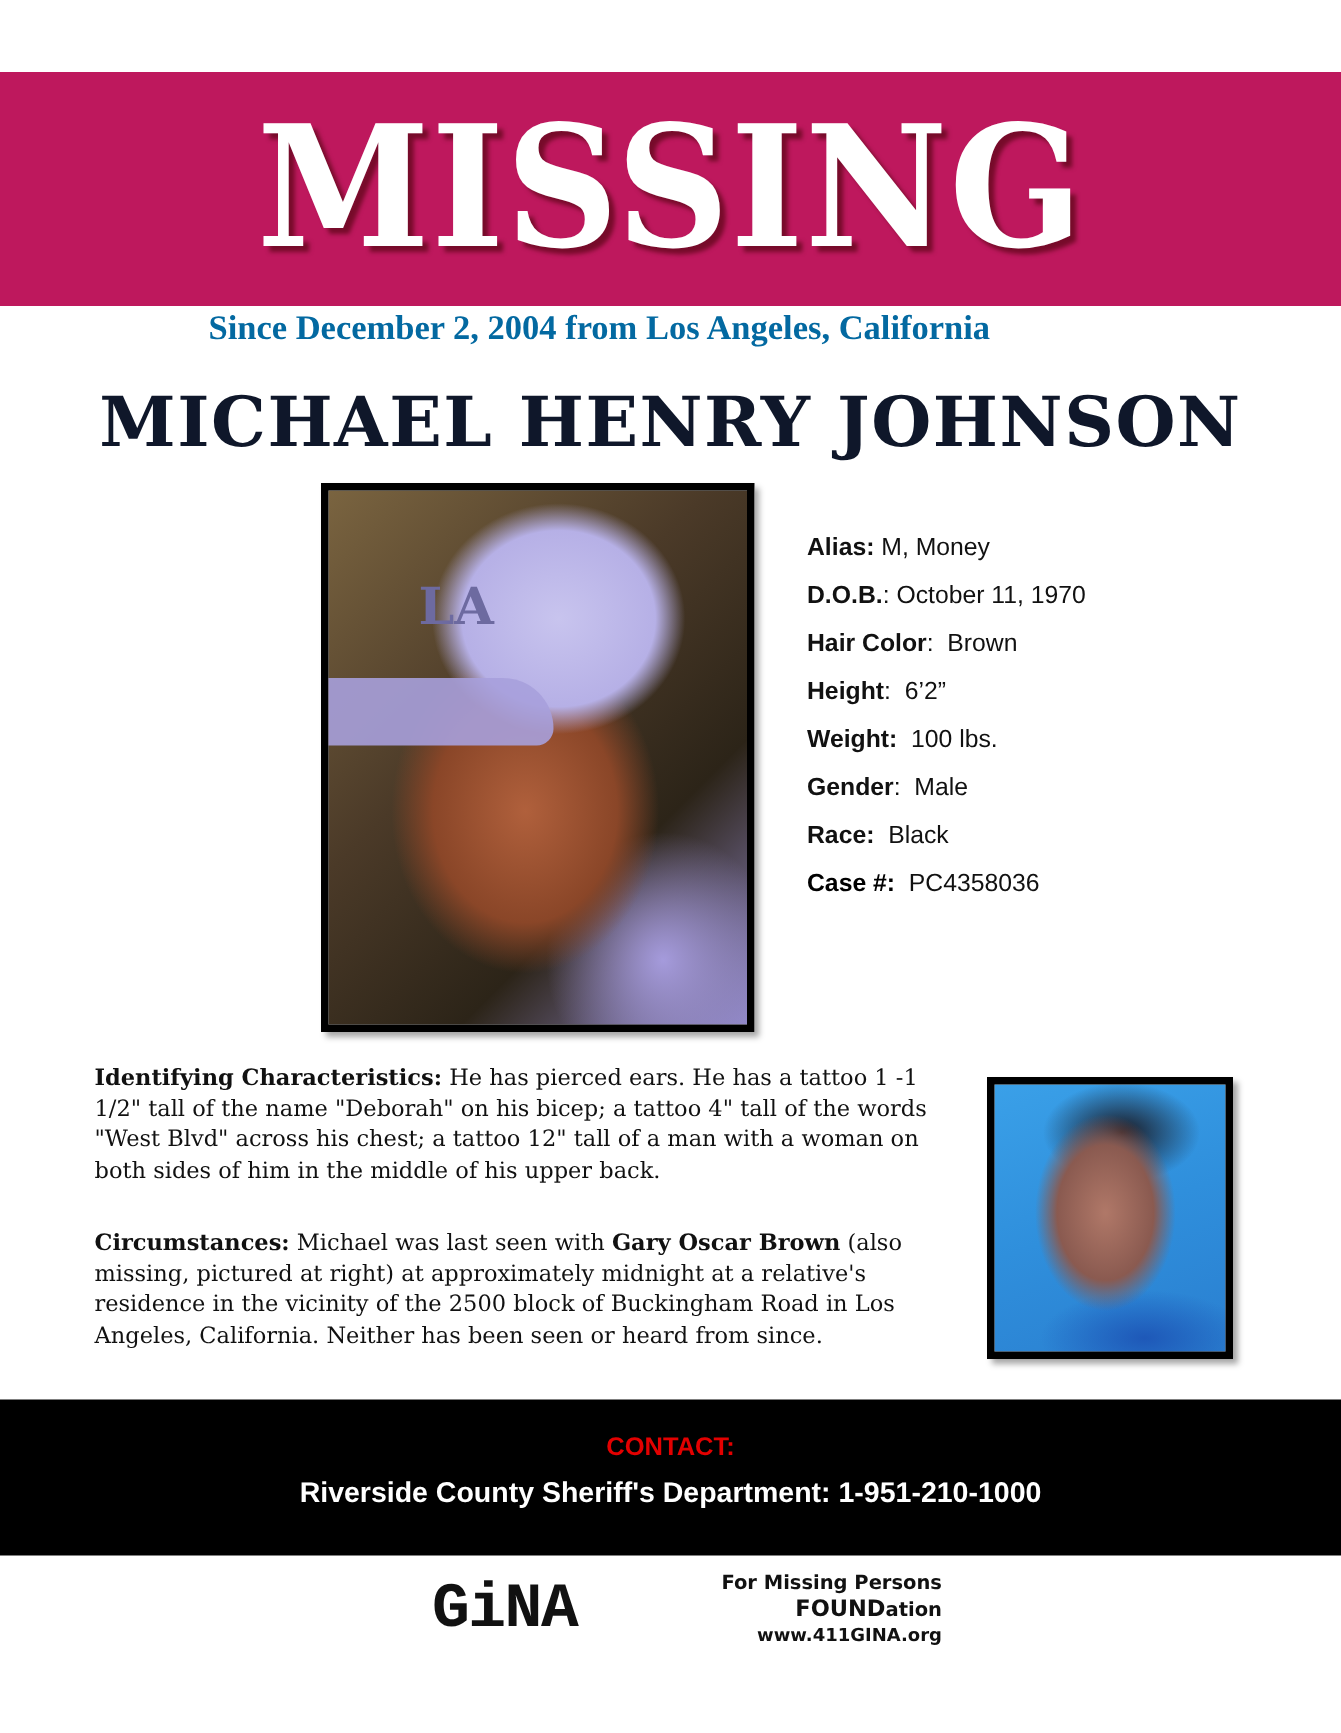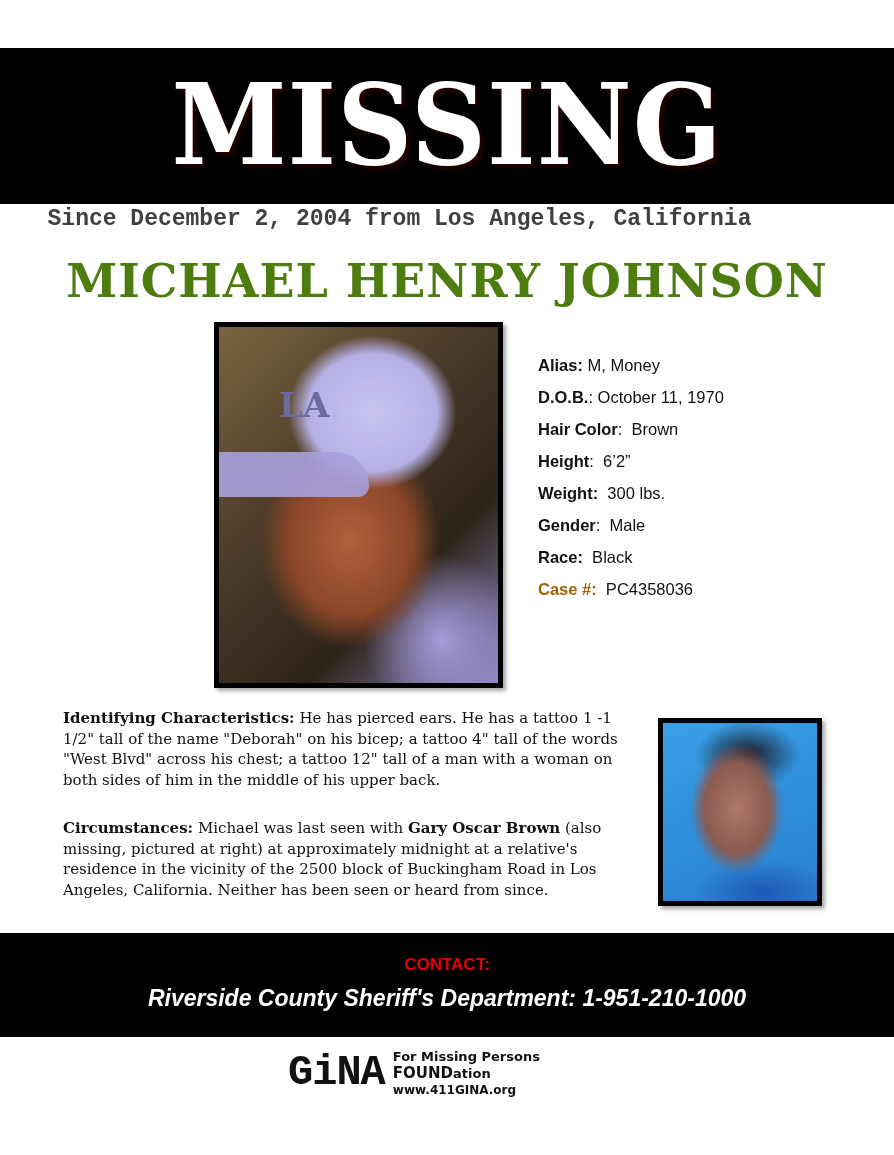--- a/index.html
+++ b/index.html
@@ -2,37 +2,37 @@
 <html><head>
 <meta charset="utf-8">
 <style>
   html, body { margin: 0; padding: 0; }
   body {
     width: 894px; height: 1155px; background: #ffffff; position: relative; overflow: hidden;
     font-family: "Liberation Sans", sans-serif; color: #111;
   }
   .red-band {
     position: absolute; left: 0; top: 48px; width: 894px; height: 156px;
-    background: #000000;
+    background: #be185d;
     display: flex; align-items: center; justify-content: center;
   }
   .missing-title {
     font-family: "DejaVu Serif", serif; font-weight: bold;
     font-size: 104px; letter-spacing: 1px; color: #ffffff;
     text-shadow: 4px 4px 3px rgba(60,0,0,0.55);
     transform: scaleY(1.08);
     margin-top: -4px;
   }
   .since-line {
     position: absolute; left: 0; width: 799px; top: 206px; text-align: center;
-    font-family: Liberation Mono, monospace; font-weight: bold; font-size: 23px; color: #404040;
+    font-family: Liberation Serif, serif; font-weight: bold; font-size: 23px; color: #0369a1;
   }
   .person-name {
     position: absolute; left: 0; width: 894px; top: 254px; text-align: center;
-    font-family: "DejaVu Serif", serif; font-weight: bold; font-size: 46px; color: #4d7c0f;
+    font-family: "DejaVu Serif", serif; font-weight: bold; font-size: 46px; color: #0f172a;
     letter-spacing: 1px;
   }
   .photo-main {
     position: absolute; left: 214px; top: 322px; width: 279px; height: 356px;
     border: 5px solid #000; box-shadow: 3px 3px 4px rgba(0,0,0,0.35);
     background:
       radial-gradient(ellipse 42% 30% at 55% 24%, #c8c4ee 0%, #b6b0e6 55%, rgba(182,176,230,0) 72%),
       radial-gradient(ellipse 40% 38% at 47% 60%, #b0603c 0%, #8a4628 55%, rgba(90,50,30,0) 80%),
       radial-gradient(ellipse 35% 30% at 80% 88%, #a59bdc 0%, rgba(165,155,220,0) 80%),
       linear-gradient(135deg, #7a6440 0%, #4b3a28 40%, #2c2418 70%, #8f86c6 100%);
@@ -44,21 +44,21 @@
   .photo-main .cap-logo {
     position: absolute; left: 60px; top: 58px; color: #6d6aa0; font-weight: bold; font-size: 34px;
     font-family: "DejaVu Serif", serif;
   }
   .details {
     position: absolute; left: 538px; top: 352px; width: 330px;
     font-family: "Liberation Sans", sans-serif; font-size: 16.5px; color: #111;
   }
   .detail-row { height: 32px; line-height: 26px; white-space: pre; }
   .detail-label { font-weight: bold; }
-  .detail-row.case .detail-label { color: #a16207; }
+  .detail-row.case .detail-label { color: #000000; }
   .body-text {
     position: absolute; left: 63px; width: 580px;
     font-family: "DejaVu Serif", serif; font-size: 15px; line-height: 20.5px; color: #111;
   }
   .body-text .lbl { font-weight: bold; }
   .ident { top: 708px; width: 578px; }
   .circ { top: 818px; width: 572px; }
   .photo-second {
     position: absolute; left: 658px; top: 718px; width: 154px; height: 178px;
     border: 5px solid #000; box-shadow: 3px 3px 4px rgba(0,0,0,0.35);
@@ -71,32 +71,32 @@
   .contact-band {
     position: absolute; left: 0; top: 933px; width: 894px; height: 104px; background: #000;
     text-align: center;
   }
   .contact-label {
     position: absolute; left: 0; width: 894px; top: 22px;
     color: #e30000; font-weight: bold; font-size: 17px; font-family: "Liberation Sans", sans-serif;
   }
   .contact-info {
     position: absolute; left: 0; width: 894px; top: 52px;
-    color: #ffffff; font-weight: bold; font-size: 23px; font-family: "Liberation Sans", sans-serif; font-style: italic;
+    color: #ffffff; font-weight: bold; font-size: 19px; font-family: "Liberation Sans", sans-serif;
   }
   .logo-area {
     position: absolute; left: 288px; top: 1048px; height: 50px; width: 340px;
     display: flex; align-items: center;
   }
   .logo-gina {
     font-family: Liberation Mono, monospace; font-weight: bold; font-size: 42px; color: #111;
     letter-spacing: -1px; line-height: 1;
   }
   .logo-text {
-    margin-left: 8px; text-align: left; font-family: "DejaVu Sans", sans-serif; color: #111;
+    margin-left: 8px; text-align: right; font-family: "DejaVu Sans", sans-serif; color: #111;
     line-height: 17px;
   }
   .logo-tagline { font-size: 13px; font-weight: bold; }
   .logo-tagline .found { font-size: 15px; }
   .logo-url { font-size: 12px; font-weight: bold; }
 </style>
 </head>
 <body>
 
 <div class="red-band">
@@ -110,21 +110,21 @@
 <div class="photo-main" title="Photo of Michael Henry Johnson">
   <div class="cap-brim"></div>
   <div class="cap-logo">LA</div>
 </div>
 
 <div class="details">
   <div class="detail-row"><span class="detail-label">Alias:</span><span> M, Money</span></div>
   <div class="detail-row"><span class="detail-label">D.O.B.</span><span>: October 11, 1970</span></div>
   <div class="detail-row"><span class="detail-label">Hair Color</span><span>:  Brown</span></div>
   <div class="detail-row"><span class="detail-label">Height</span><span>:  6’2”</span></div>
-  <div class="detail-row"><span class="detail-label">Weight:</span><span>  300 lbs.</span></div>
+  <div class="detail-row"><span class="detail-label">Weight:</span><span>  100 lbs.</span></div>
   <div class="detail-row"><span class="detail-label">Gender</span><span>:  Male</span></div>
   <div class="detail-row"><span class="detail-label">Race:</span><span>  Black</span></div>
   <div class="detail-row case"><span class="detail-label">Case #:</span><span>  PC4358036</span></div>
 </div>
 
 <div class="body-text ident"><span class="lbl">Identifying Characteristics:</span><span>  He has pierced ears. He has a tattoo 1 -1 1/2" tall of the name "Deborah" on his bicep; a tattoo 4" tall of the words "West Blvd" across his chest; a tattoo 12" tall of a man with a woman on both sides of him in the middle of his upper back.</span></div>
 
 <div class="body-text circ"><span class="lbl">Circumstances:</span><span>  Michael was last seen with </span><span class="lbl">Gary Oscar Brown</span><span> (also missing, pictured at right) at approximately midnight at a relative's residence in the vicinity of the 2500 block of Buckingham Road in Los Angeles, California. Neither has been seen or heard from since.</span></div>
 
 <div class="photo-second" title="Photo of Gary Oscar Brown"></div>

